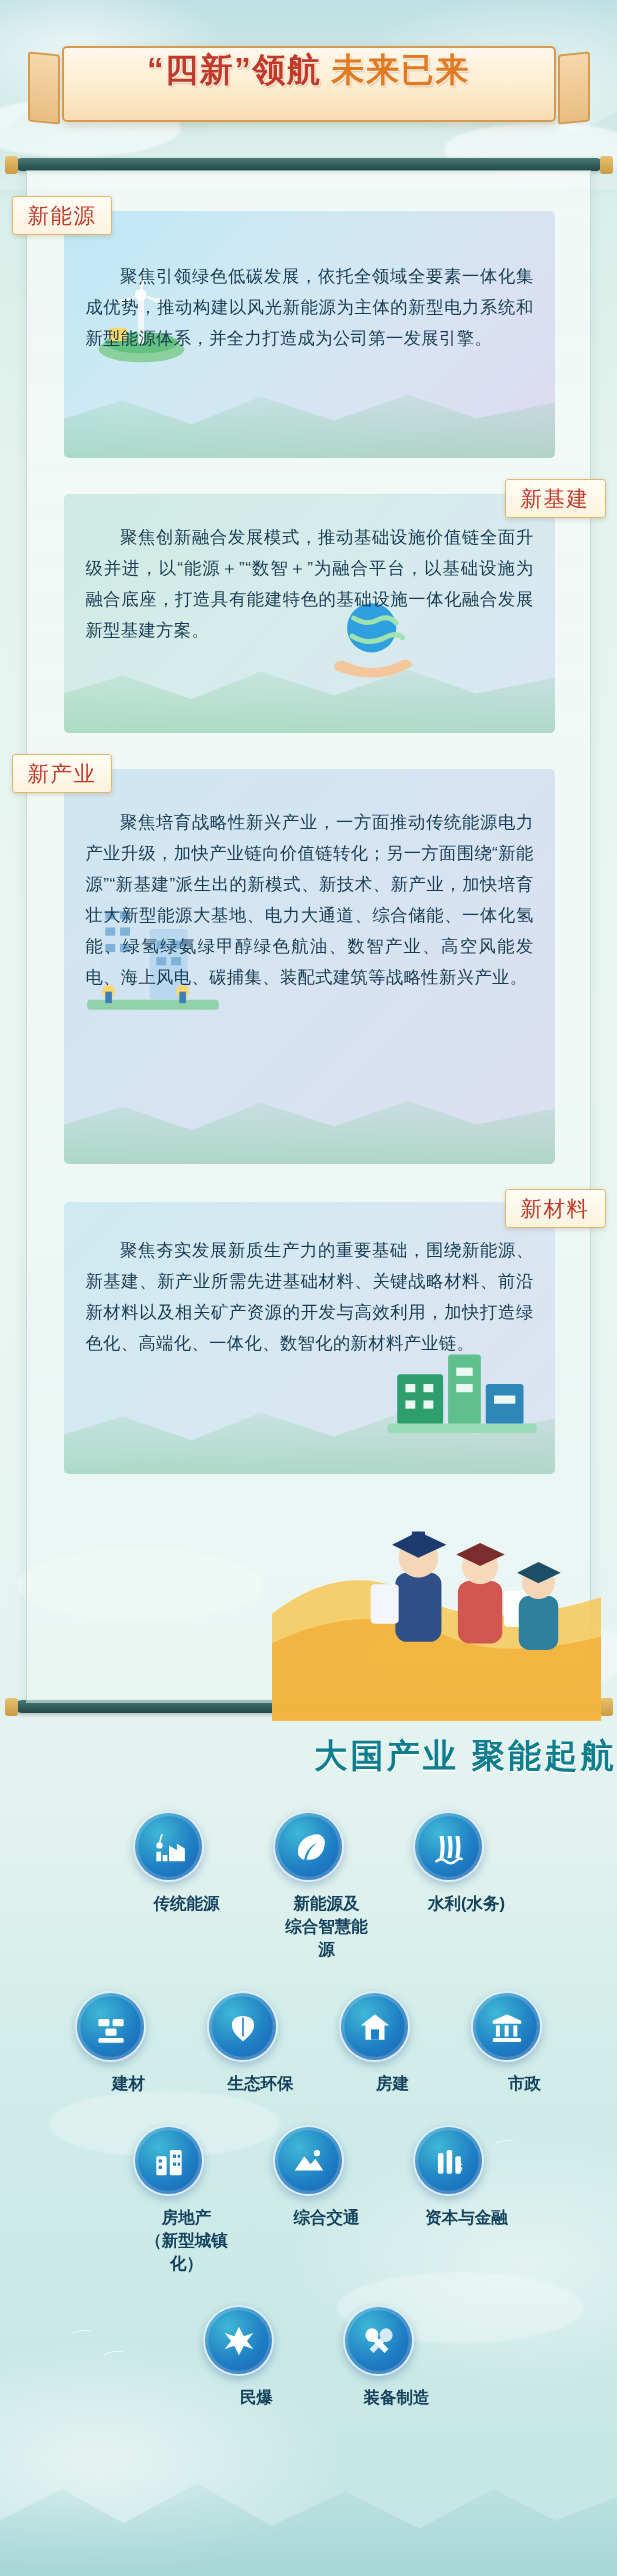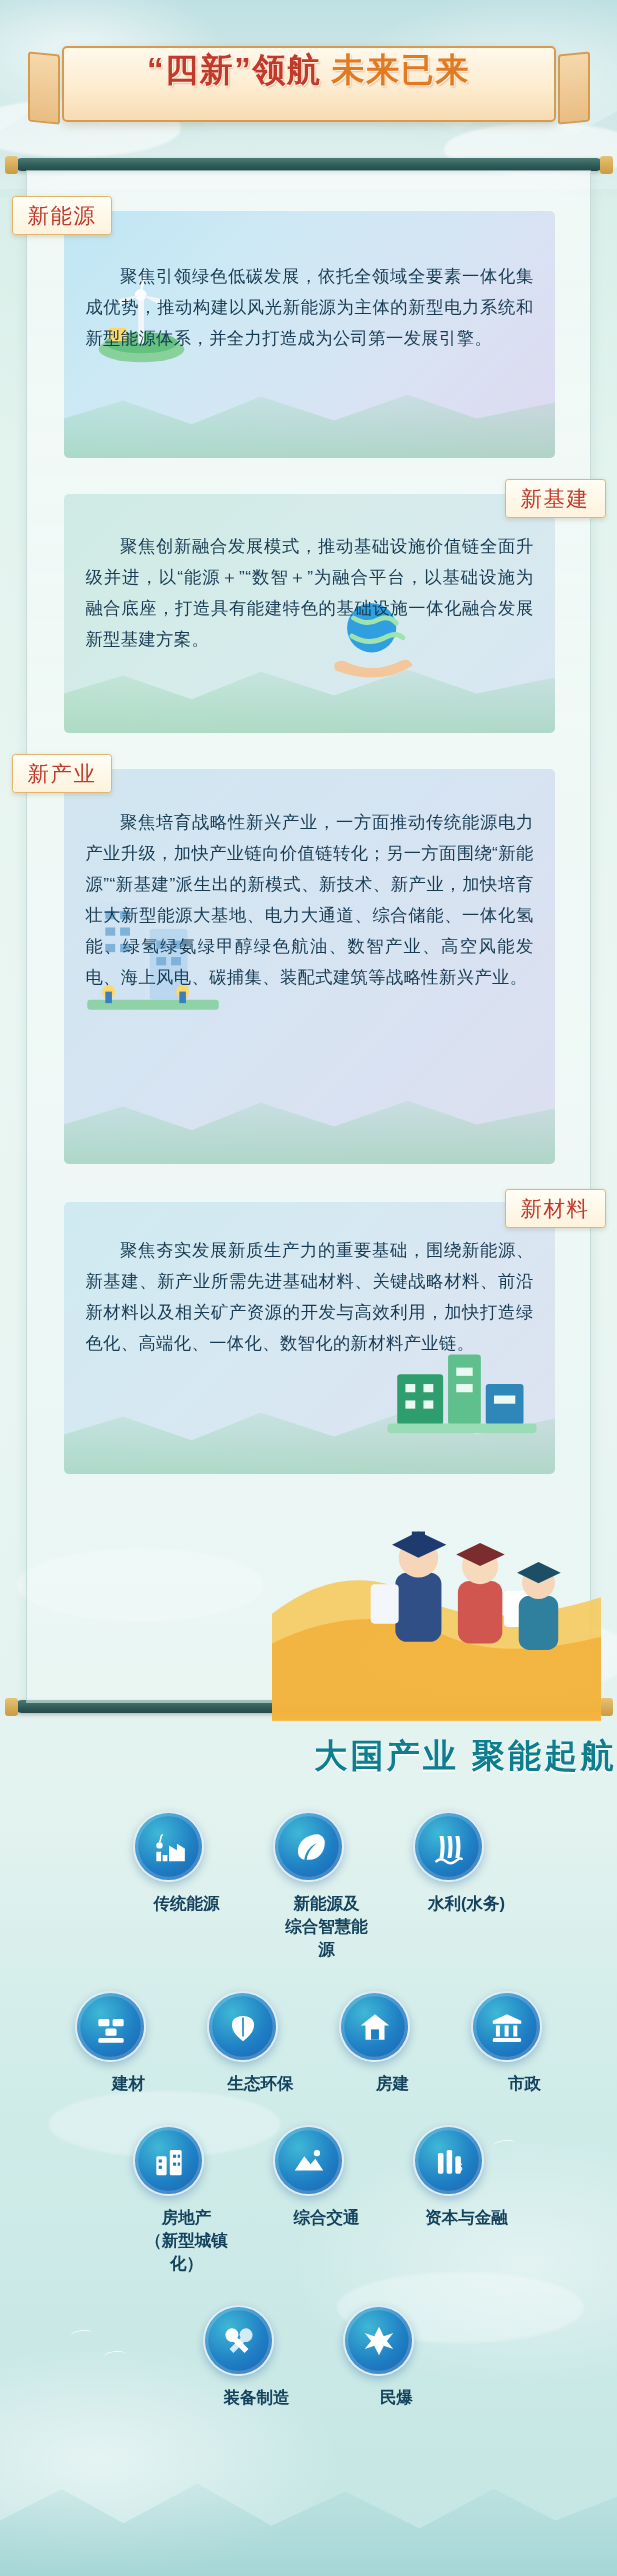--- a/index.html
+++ b/index.html
@@ -156,21 +156,21 @@
     background: linear-gradient(135deg, #bfe6f5 0%, #cfe9f4 35%, #d9e2f3 70%, #ded9f0 100%);
   }
   #card-energy .card-body { padding-top: 50px; min-height: 247px; }
   #tag-energy { left: 11.5px; top: 196px; }
 
   
   #card-infra {
     top: 494px; height: 239px;
     background: linear-gradient(135deg, #cfeae4 0%, #d5ecea 40%, #d9e6f4 100%);
   }
-  #card-infra .card-body { padding-top: 37px; min-height: 239px; }
+  #card-infra .card-body { padding-top: 28px; min-height: 239px; }
   #tag-infra { right: 11.5px; top: 479px; }
 
   
   #card-industry {
     top: 769px; height: 395px;
     background: linear-gradient(135deg, #cfe6f0 0%, #d6e4f2 45%, #dcdff0 100%);
   }
   #card-industry .card-body { padding-top: 38px; min-height: 395px; }
   #tag-industry { left: 11.5px; top: 754px; }
 
@@ -561,34 +561,34 @@
           </svg>
       </div>
       <div class="icon-label">资本与金融</div>
     </div>
   </div>
 
   <div class="grid-row row-4">
     <div class="grid-cell">
       <div class="icon-badge">
         <svg viewBox="0 0 48 48">
+            <path d="M24 6l6 12 12-4-8 10 8 10-12-4-6 12-6-12-12 4 8-10-8-10 12 4z" fill="#ffffff"></path>
+          </svg>
+      </div>
+      <div class="icon-label">民爆</div>
+    </div>
+    <div class="grid-cell">
+      <div class="icon-badge">
+        <svg viewBox="0 0 48 48">
             <g fill="#ffffff">
               <path d="M14 8a8 8 0 018 12l14 14-5 5-14-14A8 8 0 0114 8z"></path>
               <path d="M34 8a8 8 0 00-8 12L12 34l5 5 14-14A8 8 0 0034 8z" opacity=".8"></path>
             </g>
           </svg>
       </div>
       <div class="icon-label">装备制造</div>
     </div>
-    <div class="grid-cell">
-      <div class="icon-badge">
-        <svg viewBox="0 0 48 48">
-            <path d="M24 6l6 12 12-4-8 10 8 10-12-4-6 12-6-12-12 4 8-10-8-10 12 4z" fill="#ffffff"></path>
-          </svg>
-      </div>
-      <div class="icon-label">民爆</div>
-    </div>
   </div>
 
 </div>
 
 <div class="bottom-mtn"></div>
 
 
 </body></html>

